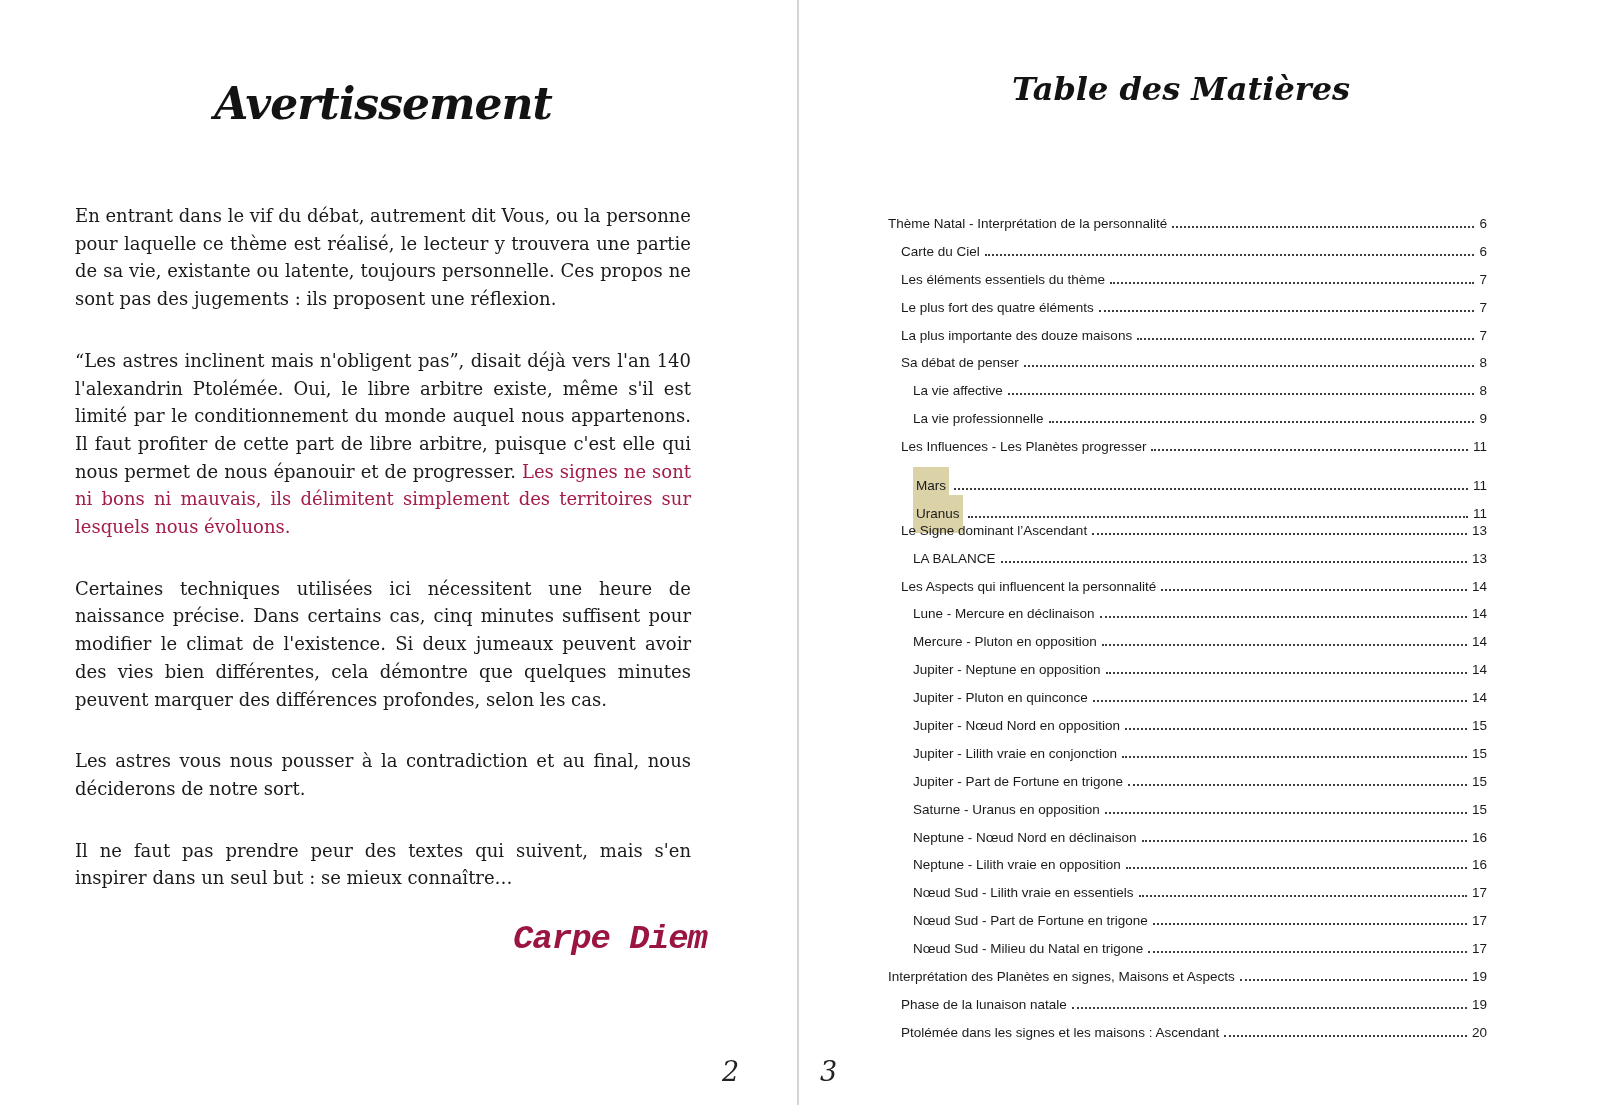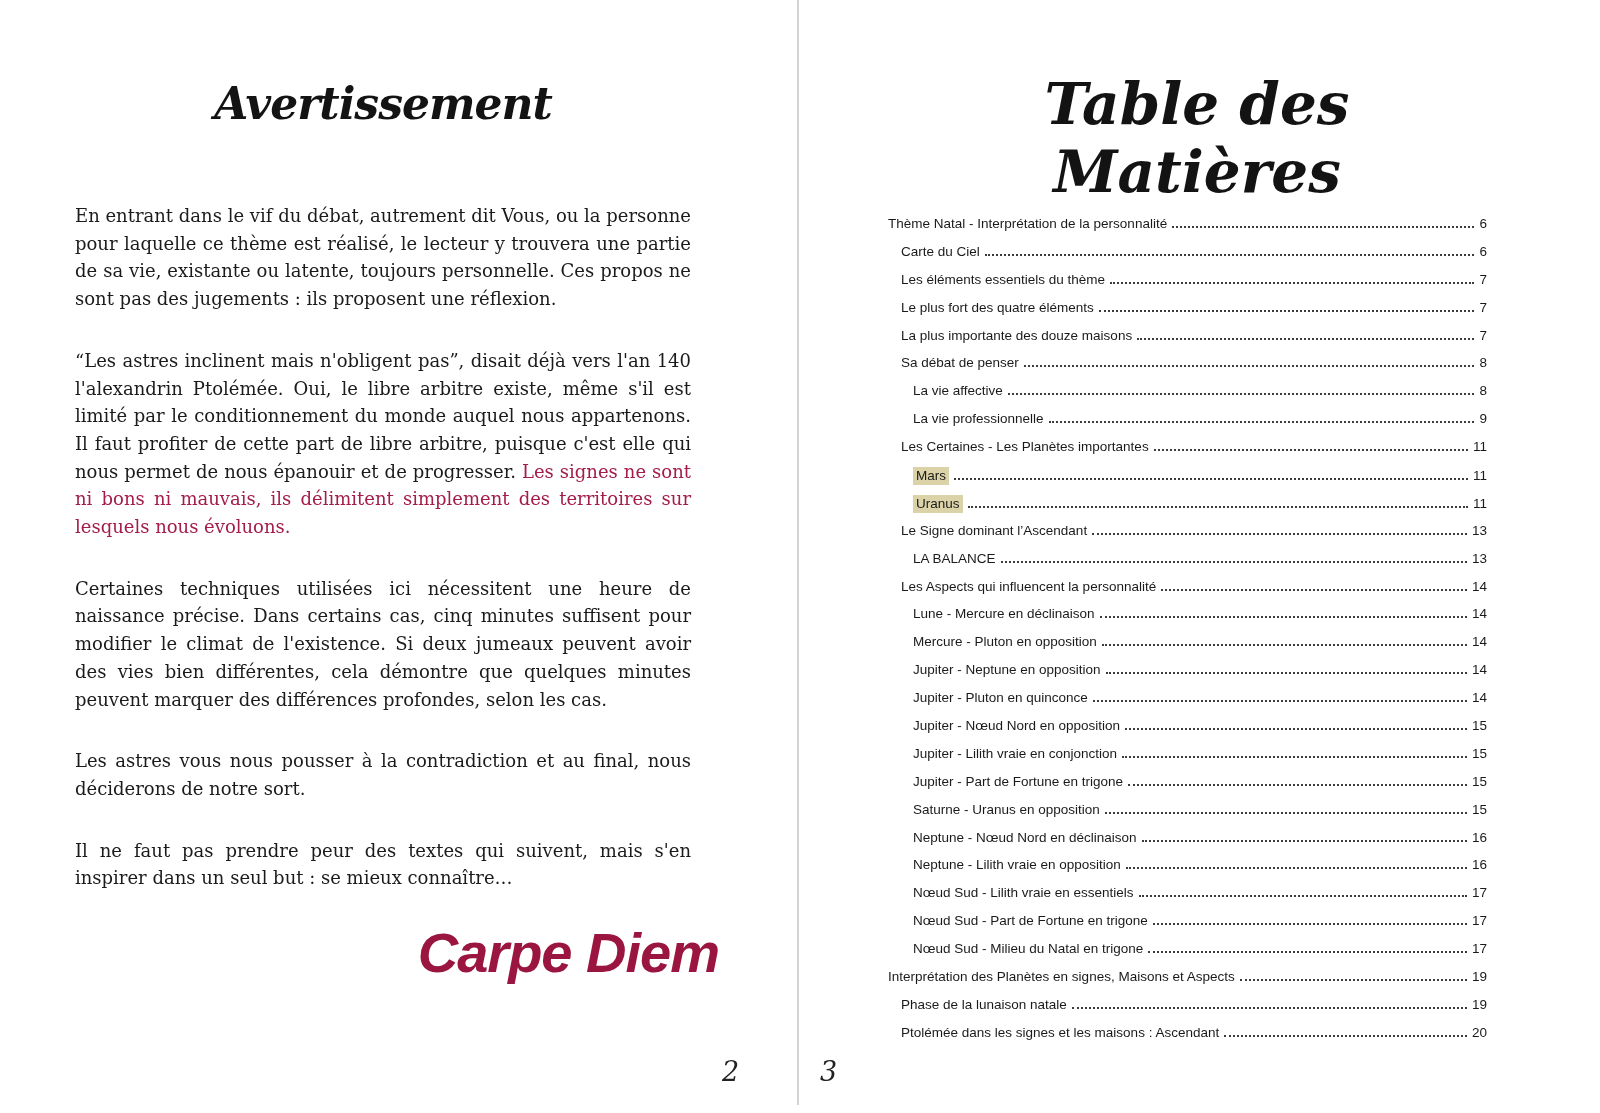--- a/index.html
+++ b/index.html
@@ -28,52 +28,52 @@
   .title-left{top:78px;font-size:44px;letter-spacing:-1px;}
   .body-copy{
     position:absolute;left:75px;top:186px;width:616px;
     font-family:"DejaVu Serif", serif;
     font-size:18px;line-height:27.7px;color:#1b1b1b;
     text-align:justify;
   }
   .body-copy p{margin:16px 0 34px 0;}
   .body-copy .accent{color:var(--accent-red);}
   .signature{
-    position:absolute;right:78px;top:920px;
-    font-family:Liberation Sans, sans-serif;
+    position:absolute;right:90px;top:920px;
+    font-family:Liberation Mono, monospace;
     font-style:italic;font-weight:bold;
-    font-size:56px;letter-spacing:-1px;
+    font-size:34px;letter-spacing:-1px;
     color:var(--signature-red);
   }
   .folio{
     position:absolute;top:1056px;
     font-family:"DejaVu Serif", serif;
     font-style:italic;font-size:27px;color:#222;
   }
   .folio-left{left:722px;}
   .folio-right{left:820px;}
 
   
   .page-right{position:absolute;left:799px;top:0;width:801px;height:1113px;}
-  .title-right{left:92px;top:70px;width:612px;font-size:58px;text-align:center;}
+  .title-right{left:76px;top:70px;width:612px;font-size:32px;text-align:center;}
   .toc{
     position:absolute;left:76px;top:216px;width:612px;
     font-family:"Liberation Sans", sans-serif;
     font-size:13.5px;color:#1a1a1a;
   }
   .toc-row{
     display:flex;align-items:baseline;
     height:27.9px;line-height:16px;
     white-space:nowrap;
   }
   .toc-row.lvl0{padding-left:13px;}
   .toc-row.lvl1{padding-left:26px;}
   .toc-row.lvl2{padding-left:38px;}
   .toc-label{flex:0 0 auto;}
-  .toc-label.hl{background:var(--highlight-beige);padding:1px 3px;}
+  .toc-label.hl{background:var(--highlight-beige);padding:11px 3px;}
   .leader{
     flex:1 1 auto;
     border-bottom:2px dotted #3c3c3c;
     margin:0 5px 3px 5px;
     min-width:12px;
   }
   .toc-num{flex:0 0 auto;text-align:right;}
 </style>
 </head>
 <body>
@@ -136,21 +136,21 @@
           <span class="toc-label">La vie affective</span>
           <span class="leader"></span>
           <span class="toc-num">8</span>
         </div>
         <div class="toc-row lvl2">
           <span class="toc-label">La vie professionnelle</span>
           <span class="leader"></span>
           <span class="toc-num">9</span>
         </div>
         <div class="toc-row lvl1">
-          <span class="toc-label">Les Certaines - Les Planètes importantes</span>
+          <span class="toc-label">Les Influences - Les Planètes progresser</span>
           <span class="leader"></span>
           <span class="toc-num">11</span>
         </div>
         <div class="toc-row lvl2">
           <span class="toc-label hl">Mars</span>
           <span class="leader"></span>
           <span class="toc-num">11</span>
         </div>
         <div class="toc-row lvl2">
           <span class="toc-label hl">Uranus</span>

